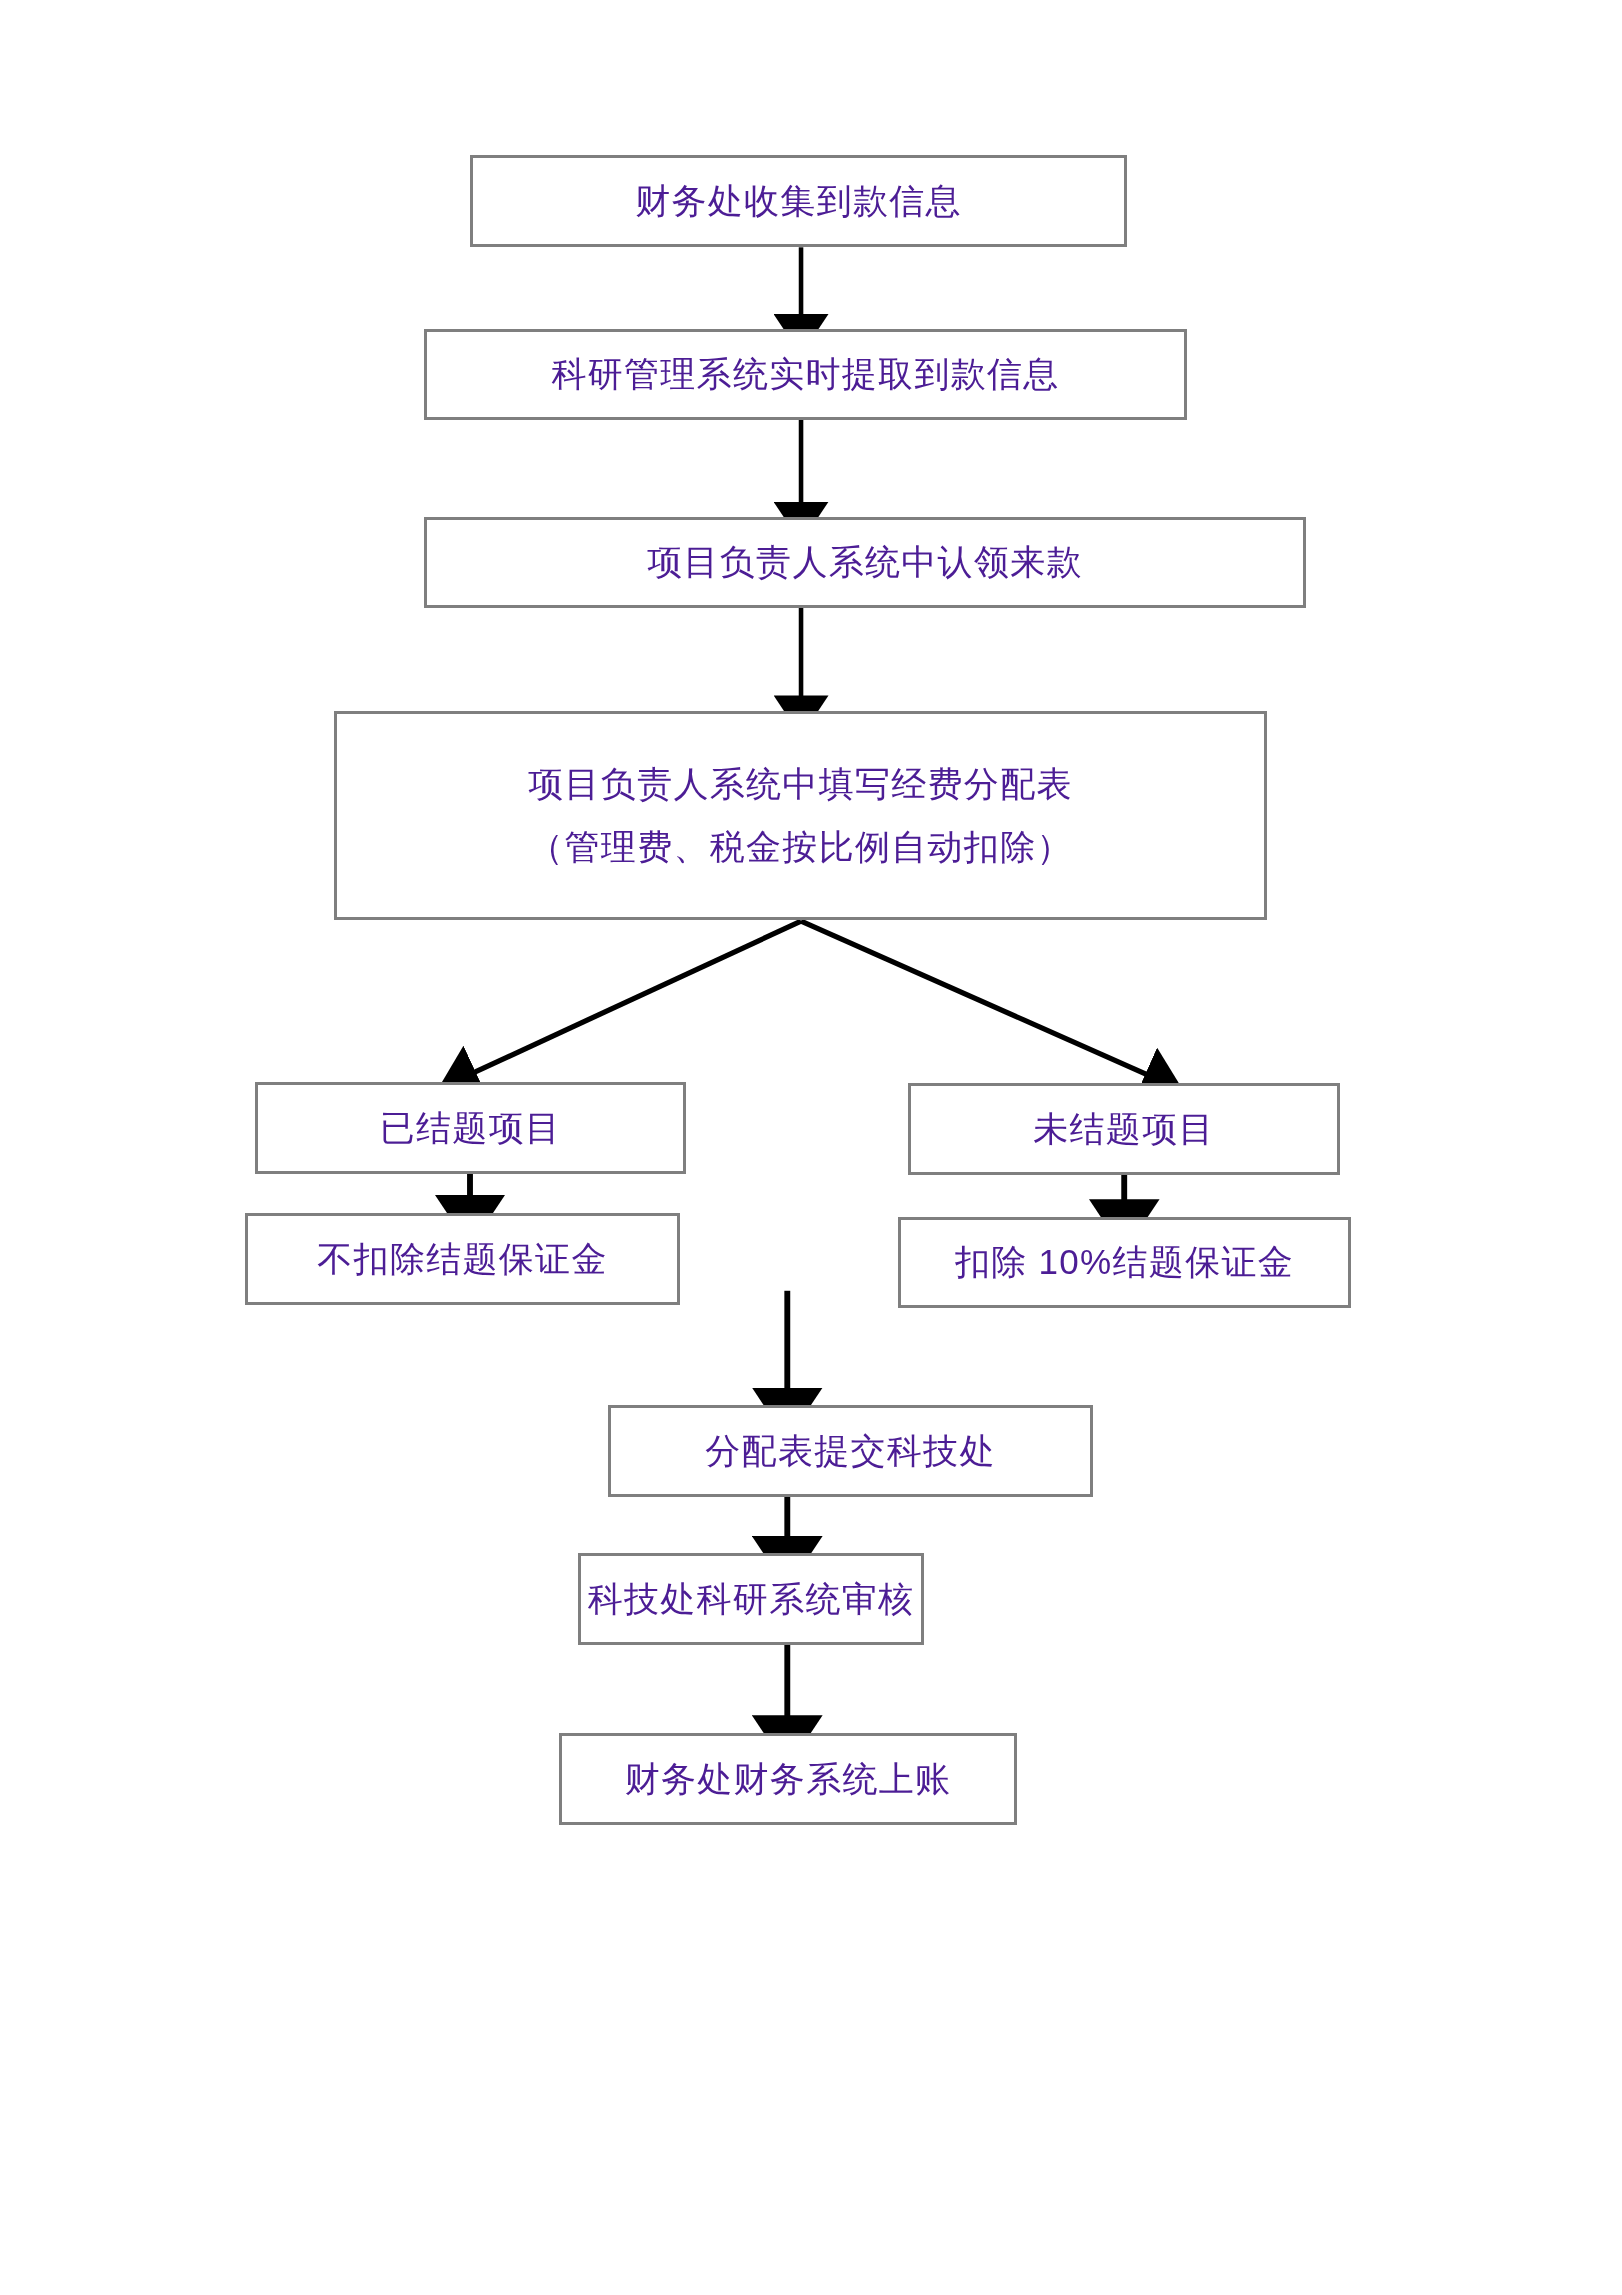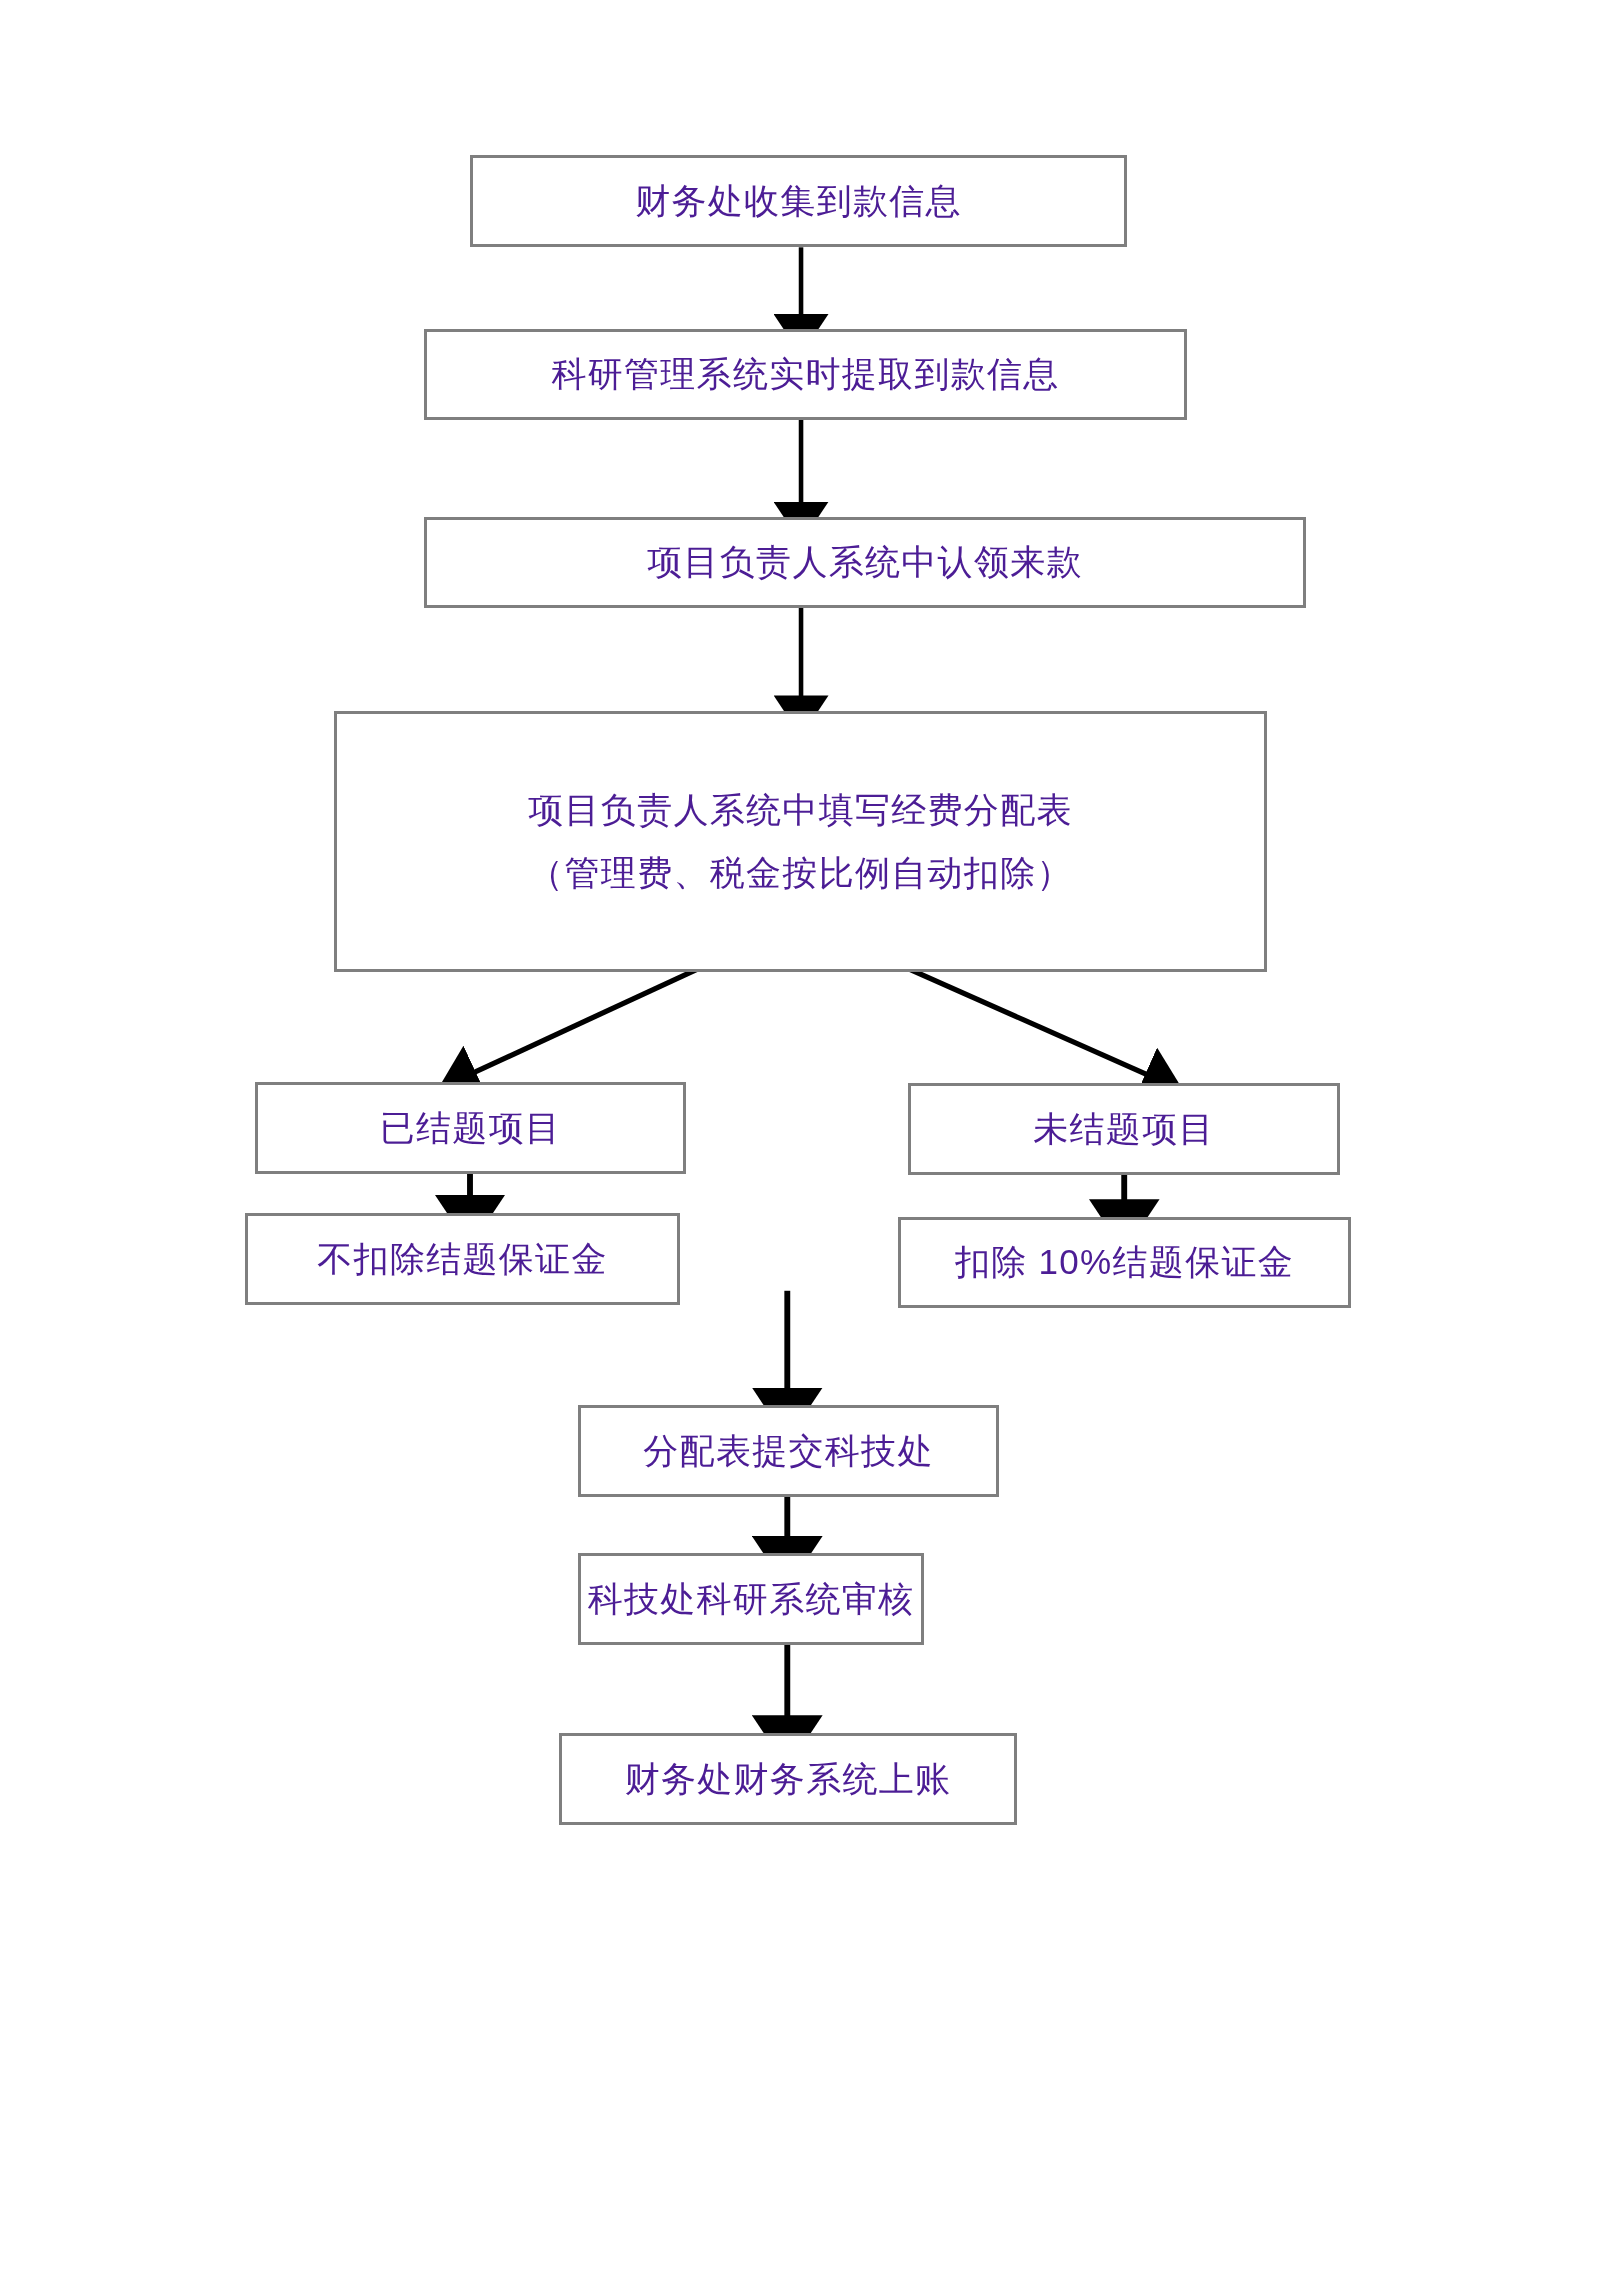--- a/index.html
+++ b/index.html
@@ -90,42 +90,42 @@
   </div>
 
   <div class="node" style="left:424px; top:329px; width:763px; height:91px;">
     <span class="line">科研管理系统实时提取到款信息</span>
   </div>
 
   <div class="node" style="left:424px; top:517px; width:882px; height:91px;">
     <span class="line">项目负责人系统中认领来款</span>
   </div>
 
-  <div class="node" style="left:334px; top:711px; width:933px; height:261px;">
+  <div class="node" style="left:334px; top:711px; width:933px; height:209px;">
     <span class="line">项目负责人系统中填写经费分配表</span>
     <span class="line">（管理费、税金按比例自动扣除）</span>
   </div>
 
   <div class="node" style="left:255px; top:1082px; width:431px; height:92px;">
     <span class="line">已结题项目</span>
   </div>
 
   <div class="node" style="left:245px; top:1213px; width:435px; height:92px;">
     <span class="line">不扣除结题保证金</span>
   </div>
 
   <div class="node" style="left:908px; top:1083px; width:432px; height:92px;">
     <span class="line">未结题项目</span>
   </div>
 
   <div class="node" style="left:898px; top:1217px; width:453px; height:91px;">
     <span class="line">扣除 10%结题保证金</span>
   </div>
 
-  <div class="node" style="left:578px; top:1405px; width:421px; height:92px;">
+  <div class="node" style="left:608px; top:1405px; width:485px; height:92px;">
     <span class="line">分配表提交科技处</span>
   </div>
 
   <div class="node" style="left:578px; top:1553px; width:346px; height:92px;">
     <span class="line">科技处科研系统审核</span>
   </div>
 
   <div class="node" style="left:559px; top:1733px; width:458px; height:92px;">
     <span class="line">财务处财务系统上账</span>
   </div>

